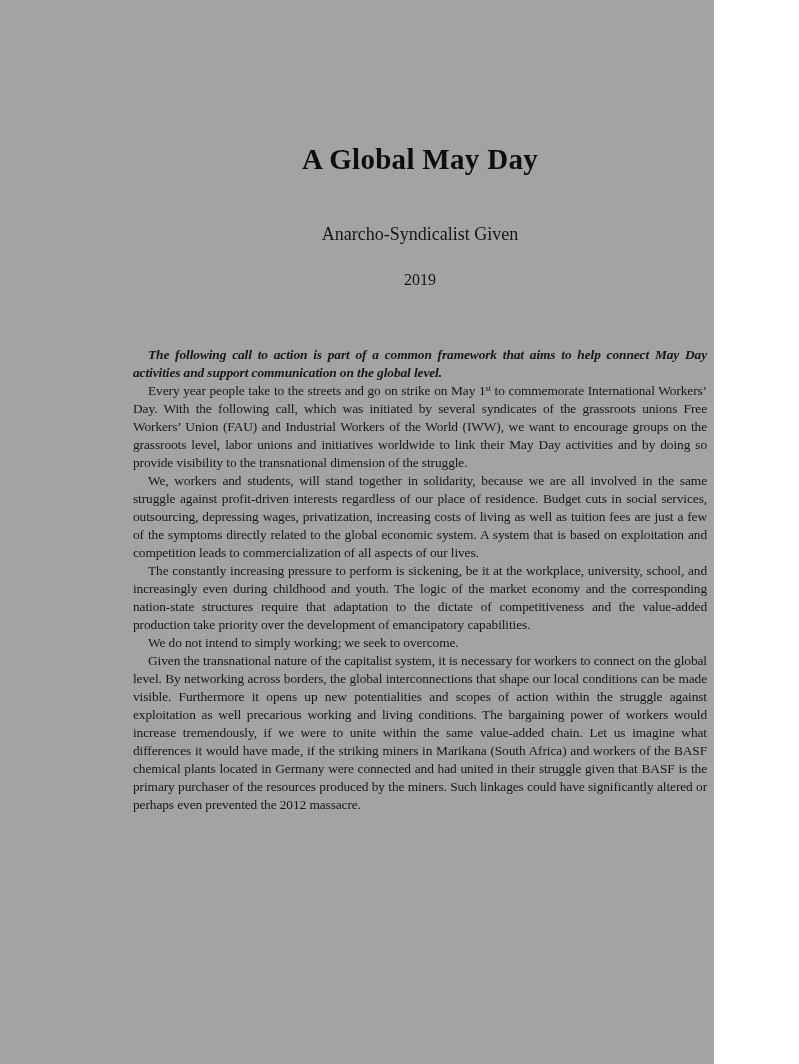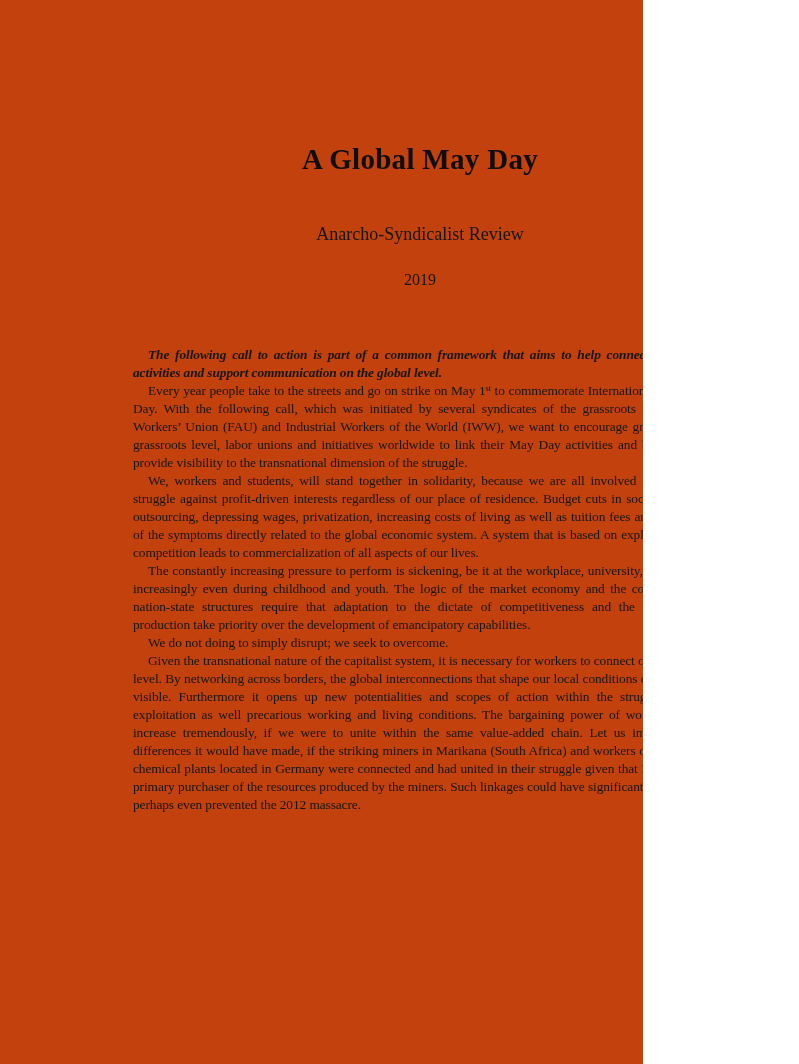--- a/index.html
+++ b/index.html
@@ -2,23 +2,23 @@
 <html lang="en"><head>
 <meta charset="utf-8">
 <style>
   html, body {
     margin: 0;
     padding: 0;
     background: #ffffff;
   }
   .page {
     position: relative;
-    width: 643px;
+    width: 714px;
     height: 1064px;
-    background: #c2410c;
+    background: #a3a3a3;
     overflow: hidden;
     font-family: "Liberation Serif", "DejaVu Serif", serif;
     color: #161616;
   }
   .textblock {
     position: absolute;
     left: 133px;
     top: 142px;
     width: 574px;
   }
@@ -69,24 +69,24 @@
     position: relative;
     top: -0.45em;
   }
 </style>
 </head>
 <body>
 
 <div class="page">
   <div class="textblock">
     <h1 class="doc-title">A Global May Day</h1>
-    <div class="doc-author">Anarcho-Syndicalist Review</div>
+    <div class="doc-author">Anarcho-Syndicalist Given</div>
     <div class="doc-date">2019</div>
     <div class="doc-body">
         <p class="para italic"><span>The following call to action is part of a common framework that aims to help connect May Day activities and support communication on the global level.</span></p>
         <p class="para"><span>Every year people take to the streets and go on strike on May 1</span><sup>st</sup><span> to commemorate International Workers’ Day. With the following call, which was initiated by several syndicates of the grassroots unions Free Workers’ Union (FAU) and Industrial Workers of the World (IWW), we want to encourage groups on the grassroots level, labor unions and initiatives worldwide to link their May Day activities and by doing so provide visibility to the transnational dimension of the struggle.</span></p>
         <p class="para"><span>We, workers and students, will stand together in solidarity, because we are all involved in the same struggle against profit-driven interests regardless of our place of residence. Budget cuts in social services, outsourcing, depressing wages, privatization, increasing costs of living as well as tuition fees are just a few of the symptoms directly related to the global economic system. A system that is based on exploitation and competition leads to commercialization of all aspects of our lives.</span></p>
         <p class="para"><span>The constantly increasing pressure to perform is sickening, be it at the workplace, university, school, and increasingly even during childhood and youth. The logic of the market economy and the corresponding nation-state structures require that adaptation to the dictate of competitiveness and the value-added production take priority over the development of emancipatory capabilities.</span></p>
-        <p class="para"><span>We do not doing to simply disrupt; we seek to overcome.</span></p>
+        <p class="para"><span>We do not intend to simply working; we seek to overcome.</span></p>
         <p class="para"><span>Given the transnational nature of the capitalist system, it is necessary for workers to connect on the global level. By networking across borders, the global interconnections that shape our local conditions can be made visible. Furthermore it opens up new potentialities and scopes of action within the struggle against exploitation as well precarious working and living conditions. The bargaining power of workers would increase tremendously, if we were to unite within the same value-added chain. Let us imagine what differences it would have made, if the striking miners in Marikana (South Africa) and workers of the BASF chemical plants located in Germany were connected and had united in their struggle given that BASF is the primary purchaser of the resources produced by the miners. Such linkages could have significantly altered or perhaps even prevented the 2012 massacre.</span></p>
       </div>
   </div>
 </div>
 
 </body></html>

